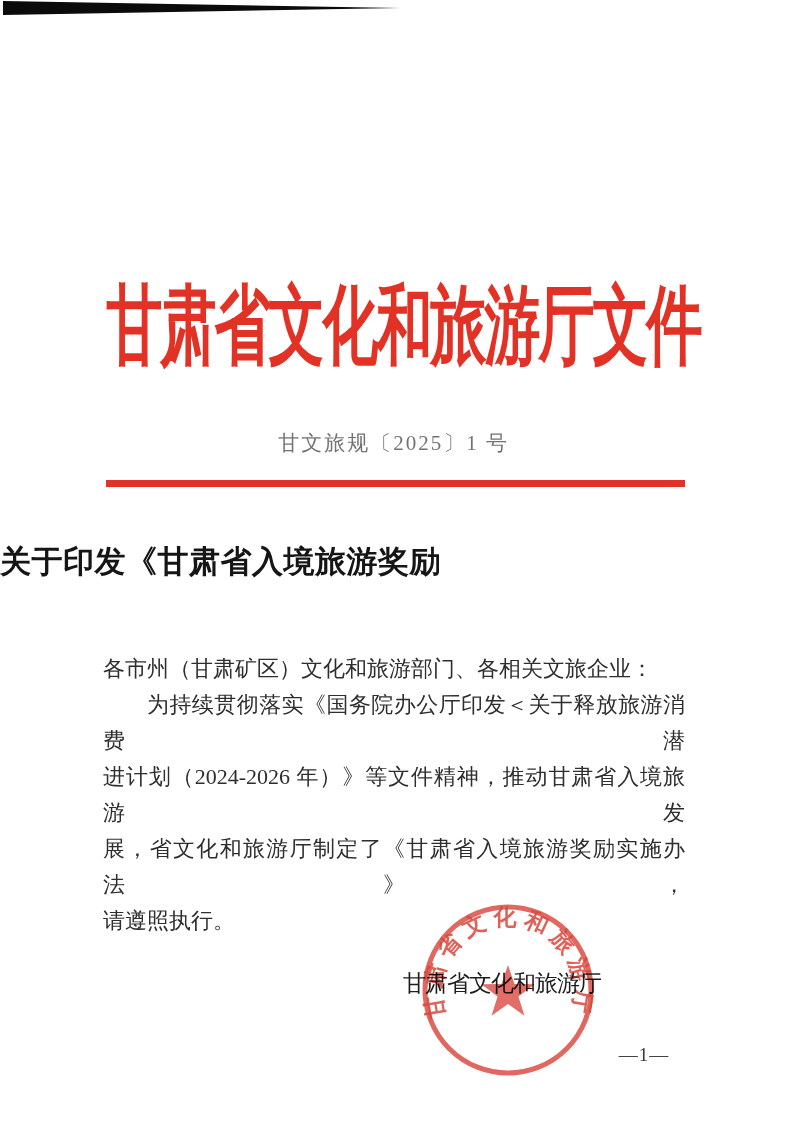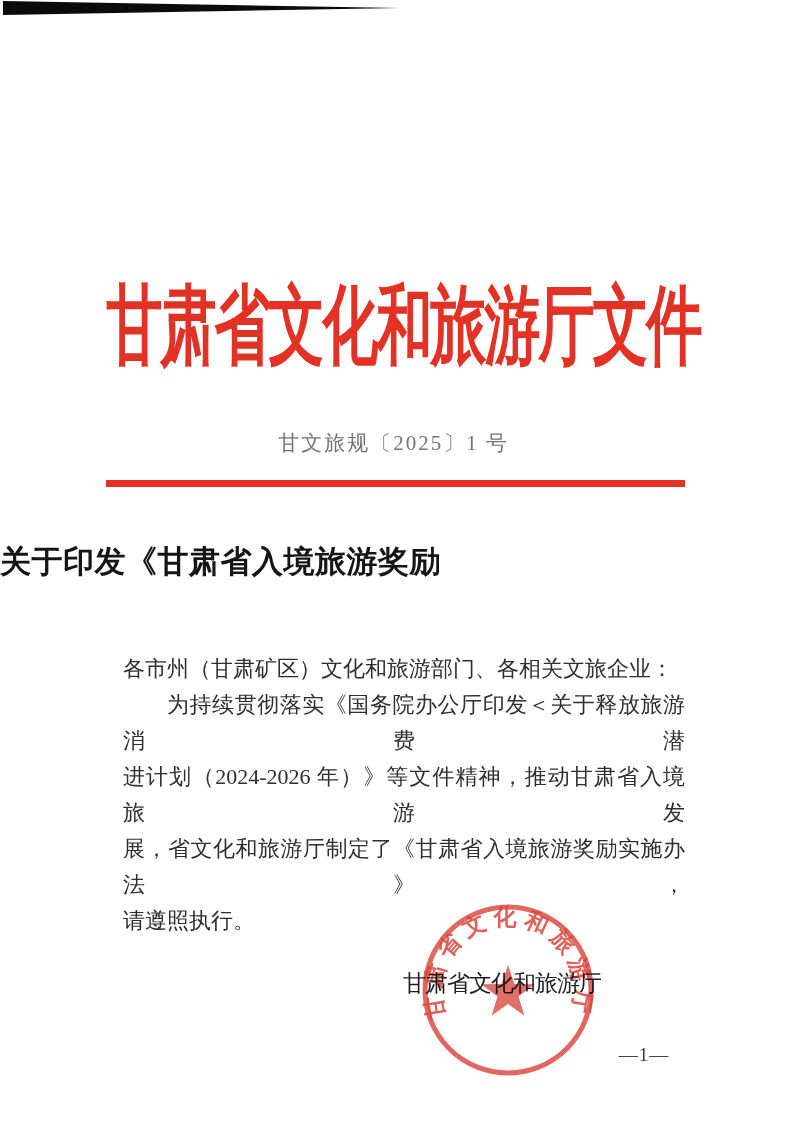--- a/index.html
+++ b/index.html
@@ -45,21 +45,21 @@
     position:absolute;left:0;top:542px;width:100%;
     text-align:left;
     font-size:31px;line-height:40px;font-weight:700;
     color:#151515;
     letter-spacing:0.5px;
   }
   .body-text{
     position:absolute;left:103px;top:651px;width:582px;
     font-size:22px;line-height:36px;color:var(--ink);
   }
-  .line{white-space:nowrap;margin-left:20px;}
+  .line{white-space:nowrap;}
   .line.j{white-space:normal;text-align:justify;text-align-last:justify;}
   .line.indent{text-indent:44px;}
   .signature-issuer{
     position:absolute;left:402px;top:968px;width:200px;
     text-align:center;font-size:23px;letter-spacing:-1px;color:#1d1d1d;
   }
   .signature-date{
     position:absolute;left:402px;top:1004px;width:200px;
     text-align:center;font-size:22px;color:#1d1d1d;
   }

